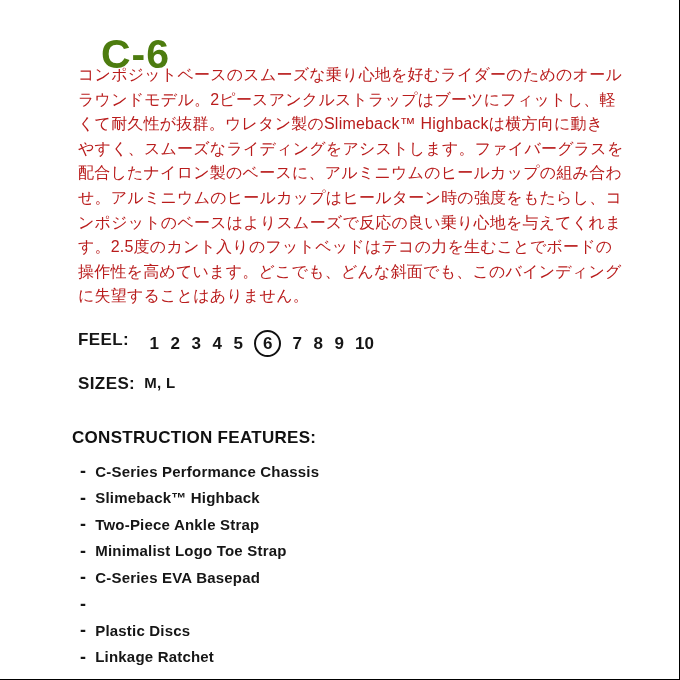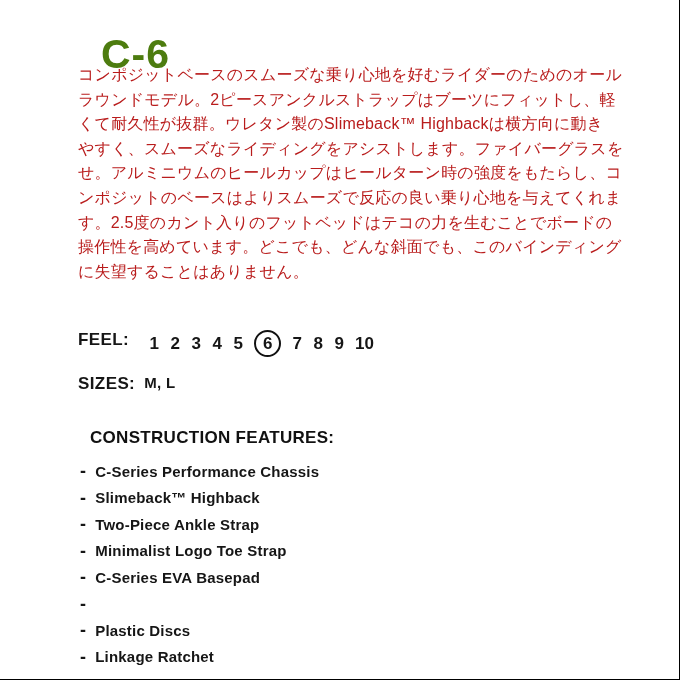--- a/index.html
+++ b/index.html
@@ -41,21 +41,21 @@
   }
 
   .sizes-row {
     position:absolute; left:78px; top:374px;
     display:flex; align-items:flex-start; font-weight:bold; color:#161616;
   }
   .sizes-row .slabel { font-size:17px; margin-right:9px; letter-spacing:0.4px; }
   .sizes-row .svalue { font-size:15px; letter-spacing:0.3px; }
 
   .constr-heading {
-    position:absolute; left:90px; top:428px;
+    position:absolute; left:72px; top:428px;
     font-size:17px; font-weight:bold; letter-spacing:0.3px; color:#111111;
   }
 
   .features {
     position:absolute; left:80px; top:463px;
     list-style:none; margin:0; padding:0;
   }
   .features li {
     display:flex; align-items:center;
     height:16px; margin-bottom:10.5px;
@@ -74,20 +74,21 @@
 
 <div class="page">
 
   <h1 class="title">C-6</h1>
 
   <div class="desc">
     <div class="dline">コンポジットベースのスムーズな乗り心地を好むライダーのためのオール</div>
     <div class="dline">ラウンドモデル。2ピースアンクルストラップはブーツにフィットし、軽</div>
     <div class="dline">くて耐久性が抜群。ウレタン製のSlimeback™ Highbackは横方向に動き</div>
     <div class="dline">やすく、スムーズなライディングをアシストします。ファイバーグラスを</div>
+    <div class="dline">配合したナイロン製のベースに、アルミニウムのヒールカップの組み合わ</div>
     <div class="dline">せ。アルミニウムのヒールカップはヒールターン時の強度をもたらし、コ</div>
     <div class="dline">ンポジットのベースはよりスムーズで反応の良い乗り心地を与えてくれま</div>
     <div class="dline">す。2.5度のカント入りのフットベッドはテコの力を生むことでボードの</div>
     <div class="dline">操作性を高めています。どこでも、どんな斜面でも、このバインディング</div>
     <div class="dline">に失望することはありません。</div>
   </div>
 
   <div class="feel-row">
     <span class="flabel">FEEL:</span>
     <span class="scale">

